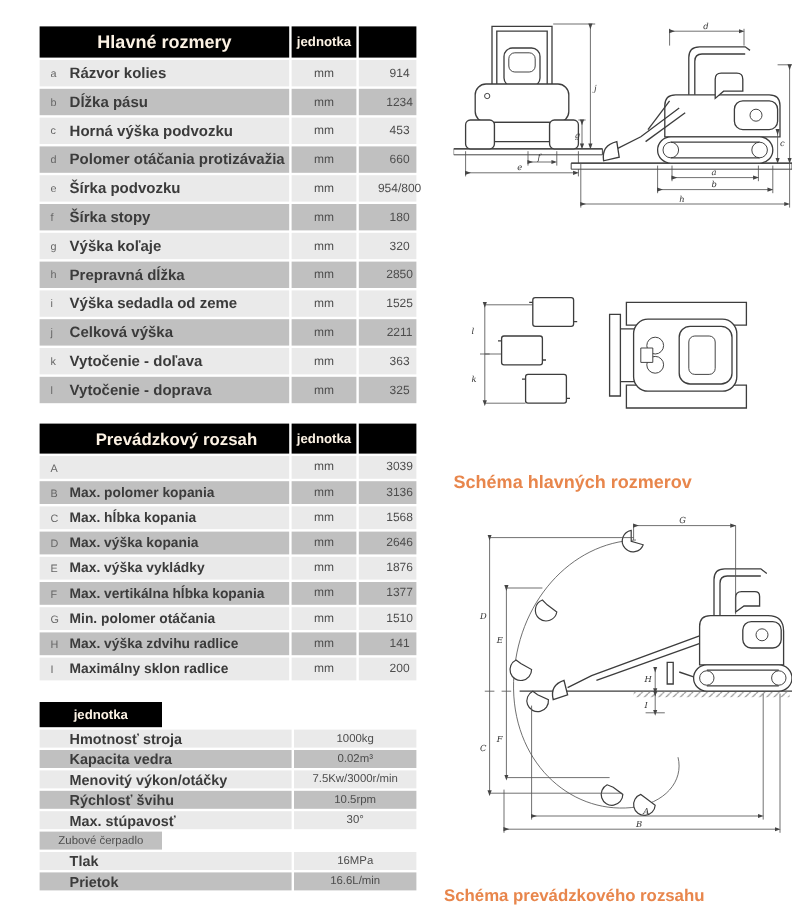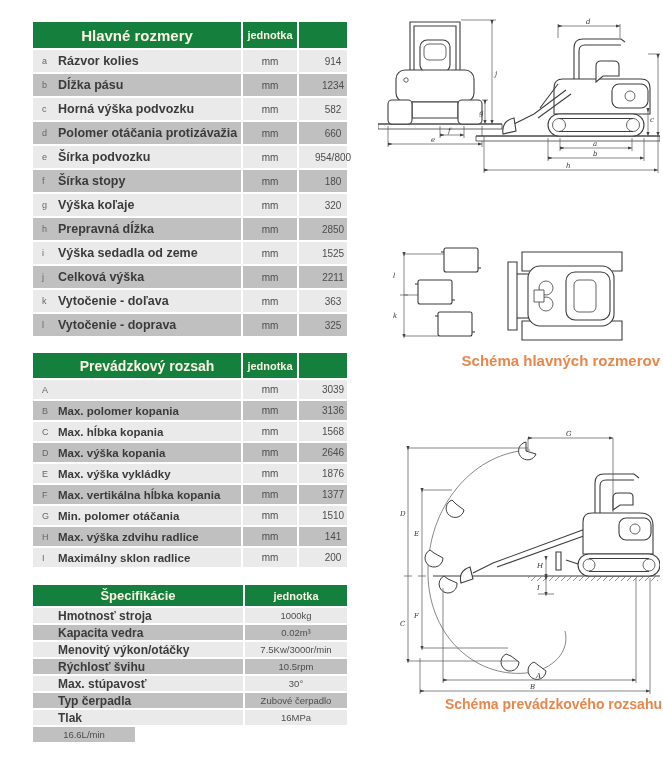--- a/index.html
+++ b/index.html
@@ -3,21 +3,21 @@
 <meta charset="utf-8">
 <style>
   html,body{margin:0;padding:0;}
   body{
     width:663px;height:768px;position:relative;overflow:hidden;
     background:#ffffff;
     font-family:"Liberation Sans", sans-serif;
   }
   .tbl{position:absolute;left:33px;width:314px;}
   .thead{display:flex;gap:2px;margin-bottom:2px;}
-  .thead .cell{background:#15803d;color:#FCF2E4;display:flex;align-items:center;justify-content:center;}
+  .thead .cell{background:#000000;color:#FCF2E4;display:flex;align-items:center;justify-content:center;}
   .cell{box-sizing:border-box;}
   .c-name{flex:1 1 auto;}
   .c-unit{width:54px;flex:0 0 54px;}
   .c-val{width:48px;flex:0 0 48px;padding-left:20px;}
   .c-val3{width:102px;flex:0 0 102px;}
   .t-title{font-weight:bold;}
   .t-unit-h{font-weight:bold;font-size:11px;}
   .tbody .trow{display:flex;gap:2px;margin-bottom:2px;}
   .tbody > div:nth-of-type(odd) .cell{background:#EAEAEA;}
   .tbody > div:nth-of-type(even) .cell{background:#C0C0C0;}
@@ -36,21 +36,21 @@
   #t2 .t-title{font-size:14px;padding-left:20px;}
   #t2 .trow .cell{height:19px;}
   #t2 .lbl{font-size:11.5px;}
   
   #t3 .thead .cell{height:21px;}
   #t3 .t-title{font-size:13px;}
   #t3 .trow .cell{height:15px;}
   #t3 .lbl{font-size:12px;}
   #t3 .trow .c-val3{font-size:9.5px;}
 
-  .caption{position:absolute;text-align:right;font-weight:bold;color:#E8864C;}
+  .caption{position:absolute;text-align:left;font-weight:bold;color:#E8864C;margin-top:42px;}
   #cap1{left:378px;top:352px;width:282px;font-size:15px;}
   #cap2{left:370px;top:696px;width:292px;font-size:14px;}
 
   .diagram{position:absolute;}
   #d1{left:378px;top:12px;}
   #d2{left:378px;top:428px;}
   svg{display:block;}
   svg *{vector-effect:non-scaling-stroke;}
   .ln{stroke:#3d3d3d;stroke-width:1.1;fill:none;}
   .lt{stroke:#3d3d3d;stroke-width:0.8;fill:#fff;}
@@ -86,21 +86,21 @@
         <div class="cell c-unit">mm</div>
         <div class="cell c-val">1234</div>
       </div>
 
       <div class="trow">
         <div class="cell c-name">
           <span class="key">c</span>
           <span class="lbl">Horná výška podvozku</span>
         </div>
         <div class="cell c-unit">mm</div>
-        <div class="cell c-val">582</div>
+        <div class="cell c-val">453</div>
       </div>
 
       <div class="trow">
         <div class="cell c-name">
           <span class="key">d</span>
           <span class="lbl">Polomer otáčania protizávažia</span>
         </div>
         <div class="cell c-unit">mm</div>
         <div class="cell c-val">660</div>
       </div>
@@ -264,21 +264,20 @@
           <span class="lbl">Maximálny sklon radlice</span>
         </div>
         <div class="cell c-unit">mm</div>
         <div class="cell c-val">200</div>
       </div>
     </div>
 </div>
 
 <div id="t3" class="tbl" style="top:585px;">
   <div class="thead">
-    <div class="cell c-name t-title">Špecifikácie</div>
     <div class="cell c-val3 t-unit-h">jednotka</div>
   </div>
   <div class="tbody">
 
       <div class="trow">
         <div class="cell c-name">
           <span class="key"></span>
           <span class="lbl">Hmotnosť stroja</span>
         </div>
         <div class="cell c-val3">1000kg</div>
@@ -310,36 +309,36 @@
 
       <div class="trow">
         <div class="cell c-name">
           <span class="key"></span>
           <span class="lbl">Max. stúpavosť</span>
         </div>
         <div class="cell c-val3">30°</div>
       </div>
 
       <div class="trow">
-        <div class="cell c-name">
-          <span class="key"></span>
-          <span class="lbl">Typ čerpadla</span>
-        </div>
         <div class="cell c-val3">Zubové čerpadlo</div>
       </div>
 
       <div class="trow">
         <div class="cell c-name">
           <span class="key"></span>
           <span class="lbl">Tlak</span>
         </div>
         <div class="cell c-val3">16MPa</div>
       </div>
 
       <div class="trow">
+        <div class="cell c-name">
+          <span class="key"></span>
+          <span class="lbl">Prietok</span>
+        </div>
         <div class="cell c-val3">16.6L/min</div>
       </div>
     </div>
 </div>
 
 <div id="d1" class="diagram">
 <svg width="282" height="334" viewBox="0 0 282 334">
   <defs>
     <pattern id="p1v" width="5" height="8" patternUnits="userSpaceOnUse">
       <line x1="2.5" y1="0" x2="2.5" y2="8" stroke="#4a4a4a" stroke-width="1"></line>

